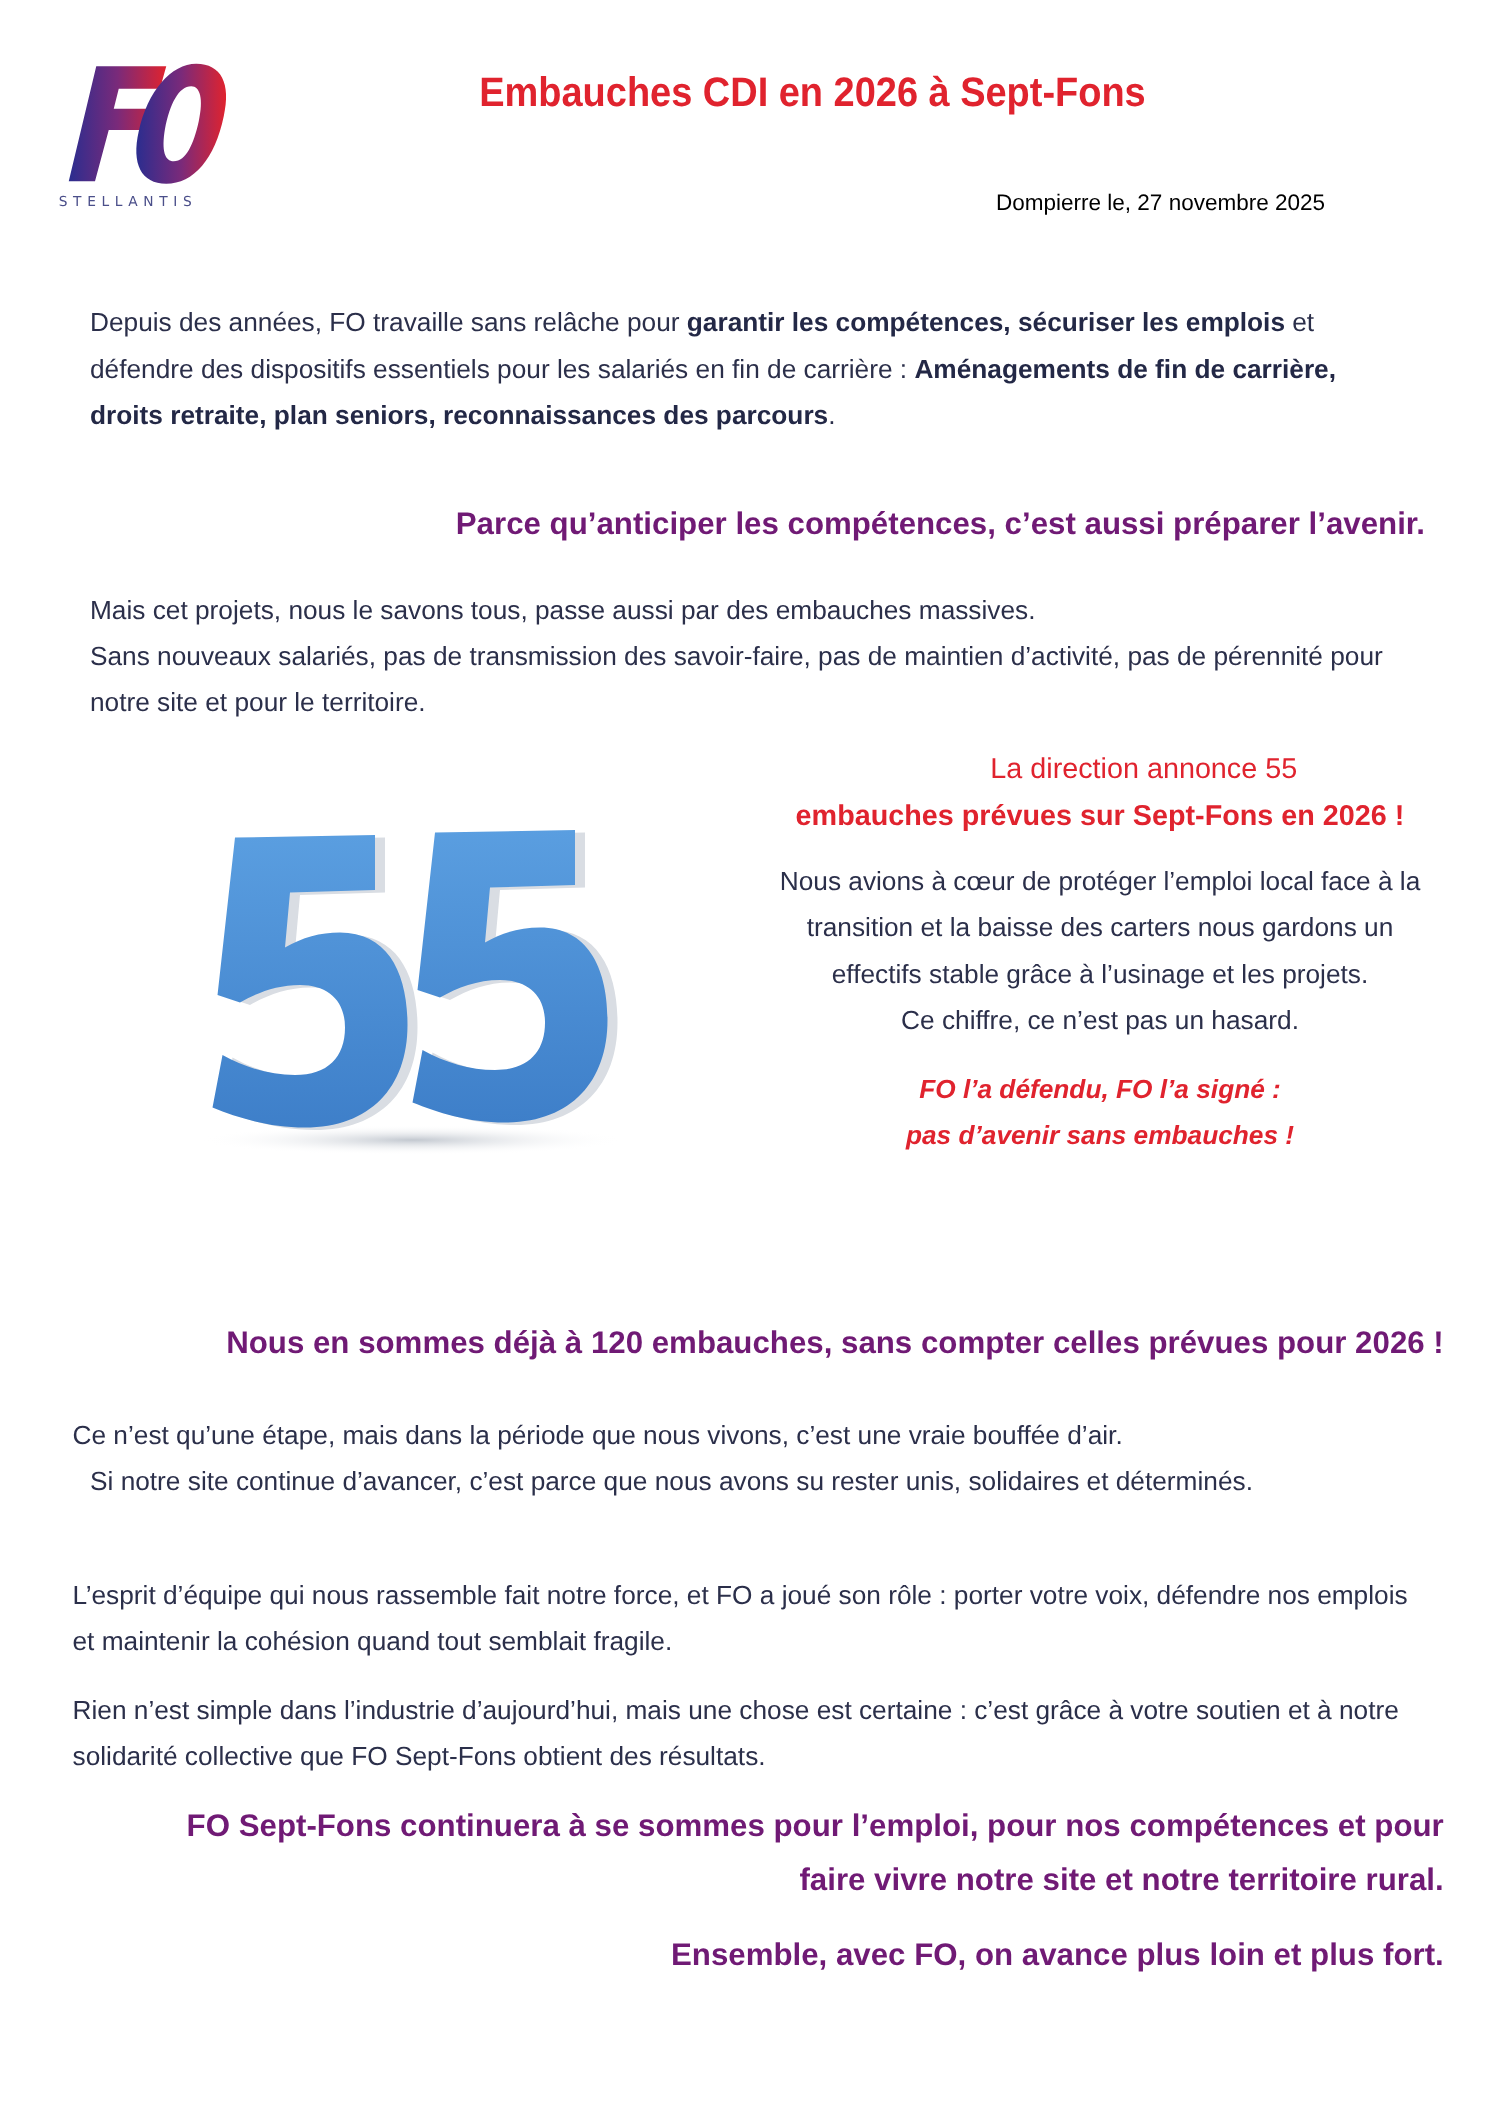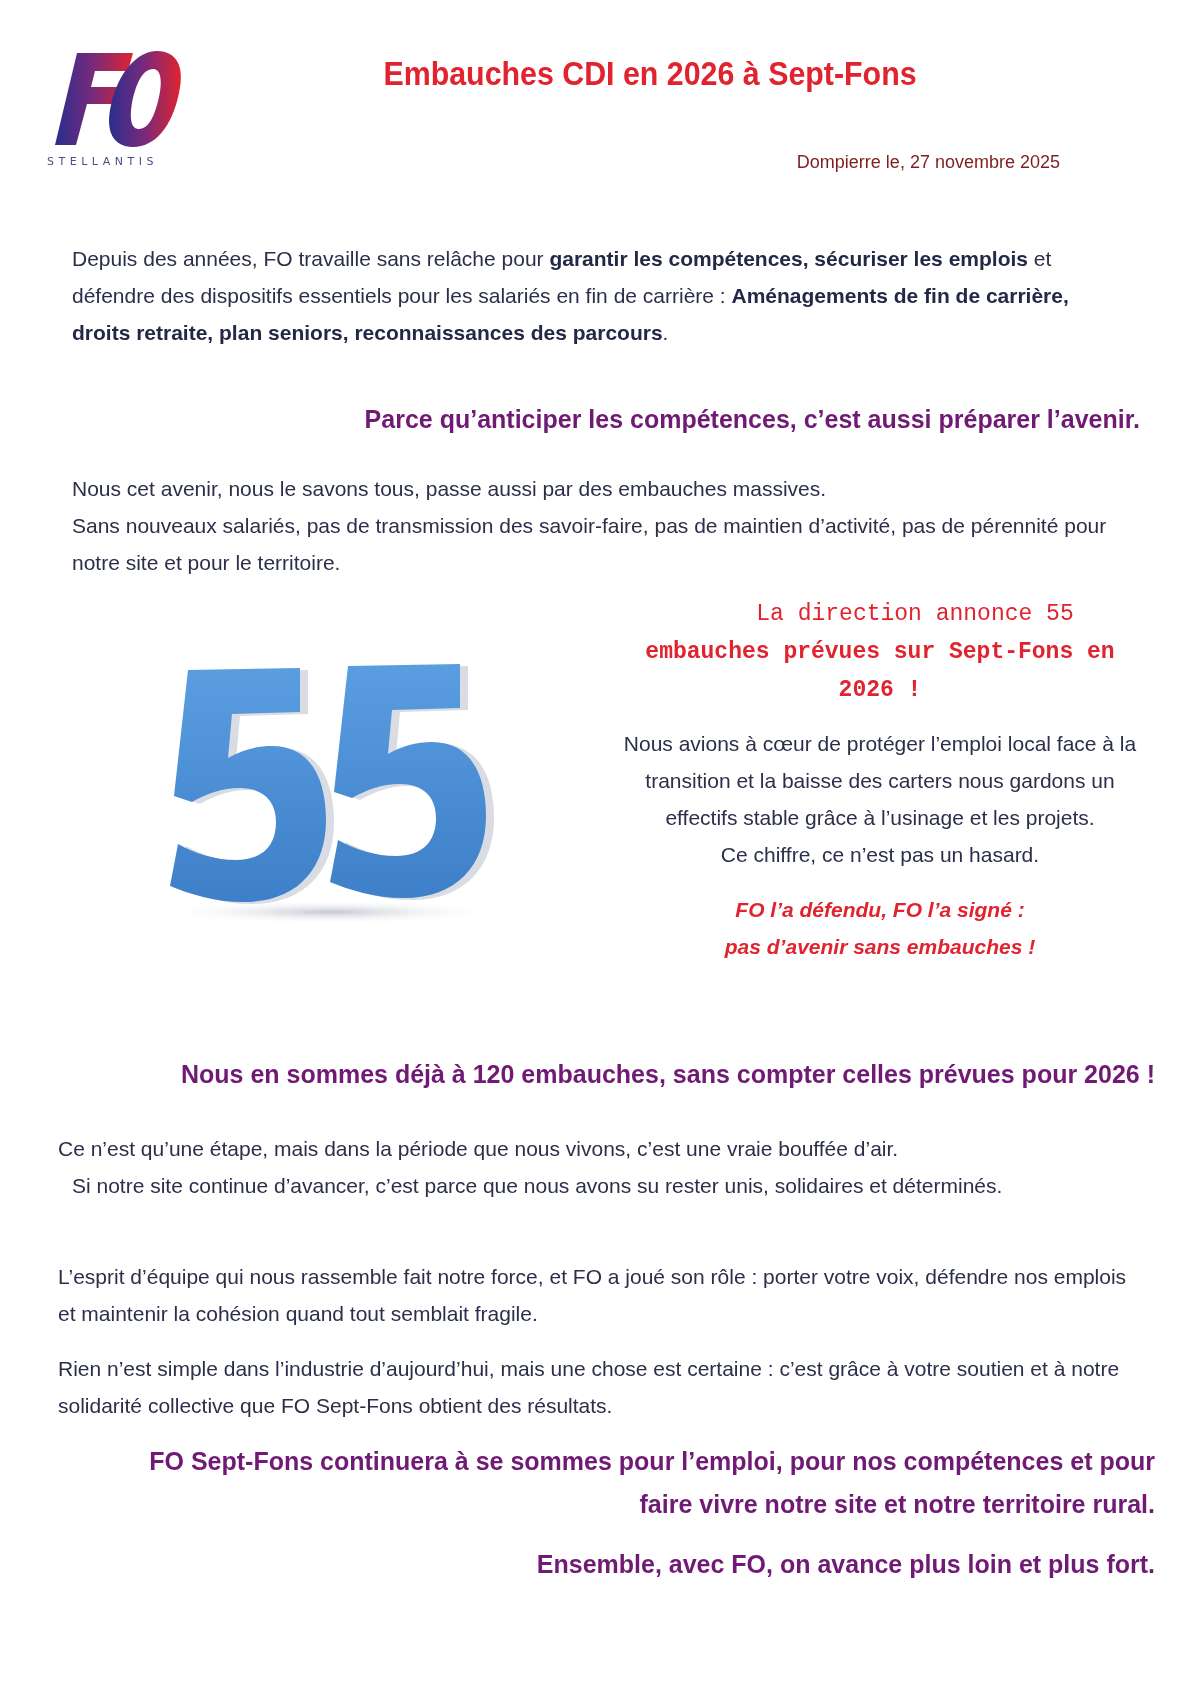--- a/index.html
+++ b/index.html
@@ -20,41 +20,41 @@
     }
 
     .title {
       left: 300px; top: 55px; width: 700px; text-align: center;
       font-size: 33px; font-weight: bold; color: #e0232e;
       font-family: "Liberation Sans", sans-serif;
       transform: scaleX(0.92); transform-origin: center;
     }
     .date {
       left: 700px; top: 152px; width: 360px; text-align: right;
-      font-size: 18px; color: #7f1d1d;
+      font-size: 18px; color: #000000;
     }
 
     .body-text {
       font-size: 21px; line-height: 37px; color: #2b2f4a;
     }
     .body-text b { color: #232846; }
 
     .p1 { left: 72px; top: 240px; width: 1060px; }
 
     .red-head {
       color: #701a75; font-weight: bold; text-align: right;
     }
     .h-anticiper { left: 60px; top: 405px; width: 1080px; font-size: 25px; }
 
     .p2 { left: 72px; top: 470px; width: 1060px; }
 
     .box-right { left: 620px; top: 595px; width: 520px; }
     .announce {
       font-size: 23px; line-height: 38px; text-align: center;
-      color: #e0232e; font-weight: bold; font-family: Liberation Mono, monospace;
+      color: #e0232e; font-weight: bold;
     }
     .announce .l1 { font-weight: normal; display:block; padding-left: 70px; }
     .explain {
       margin-top: 16px; font-size: 21px; line-height: 37px; text-align: center;
       color: #2b2f4a;
     }
     .signed {
       margin-top: 18px; font-size: 21px; line-height: 37px; text-align: center;
       color: #e0232e; font-weight: bold; font-style: italic;
     }
@@ -95,21 +95,21 @@
 <div class="abs title">Embauches CDI en 2026 à Sept-Fons</div>
 <div class="abs date">Dompierre le, 27 novembre 2025</div>
 
 <div class="abs body-text p1">
   <span>Depuis des années, FO travaille sans relâche pour </span><b>garantir les compétences, sécuriser les emplois</b><span> et défendre des dispositifs essentiels pour les salariés en fin de carrière : </span><b>Aménagements de fin de carrière, droits retraite, plan seniors, reconnaissances des parcours</b><span>.</span>
 </div>
 
 <div class="abs red-head h-anticiper">Parce qu’anticiper les compétences, c’est aussi préparer l’avenir.</div>
 
 <div class="abs body-text p2">
-  <div>Nous cet avenir, nous le savons tous, passe aussi par des embauches massives.</div>
+  <div>Mais cet projets, nous le savons tous, passe aussi par des embauches massives.</div>
   <div>Sans nouveaux salariés, pas de transmission des savoir-faire, pas de maintien d’activité, pas de pérennité pour notre site et pour le territoire.</div>
 </div>
 
 <div class="abs img55">
   <svg width="360" height="290" viewBox="0 0 360 290">
     <defs>
       <linearGradient id="blue55" x1="0" y1="0" x2="0" y2="1">
         <stop offset="0" stop-color="#5a9ee0"></stop>
         <stop offset="1" stop-color="#3e7fc9"></stop>
       </linearGradient>

